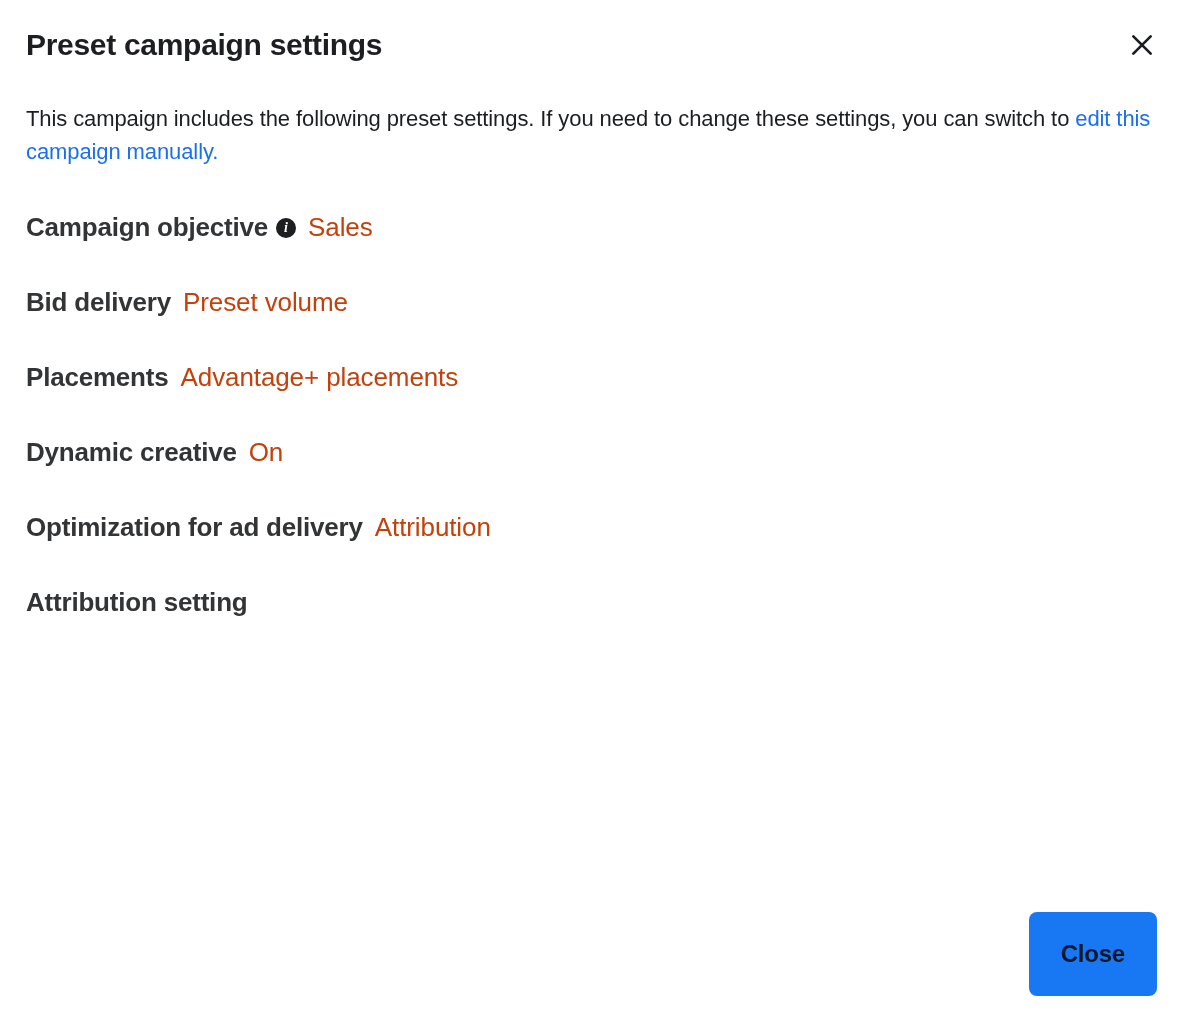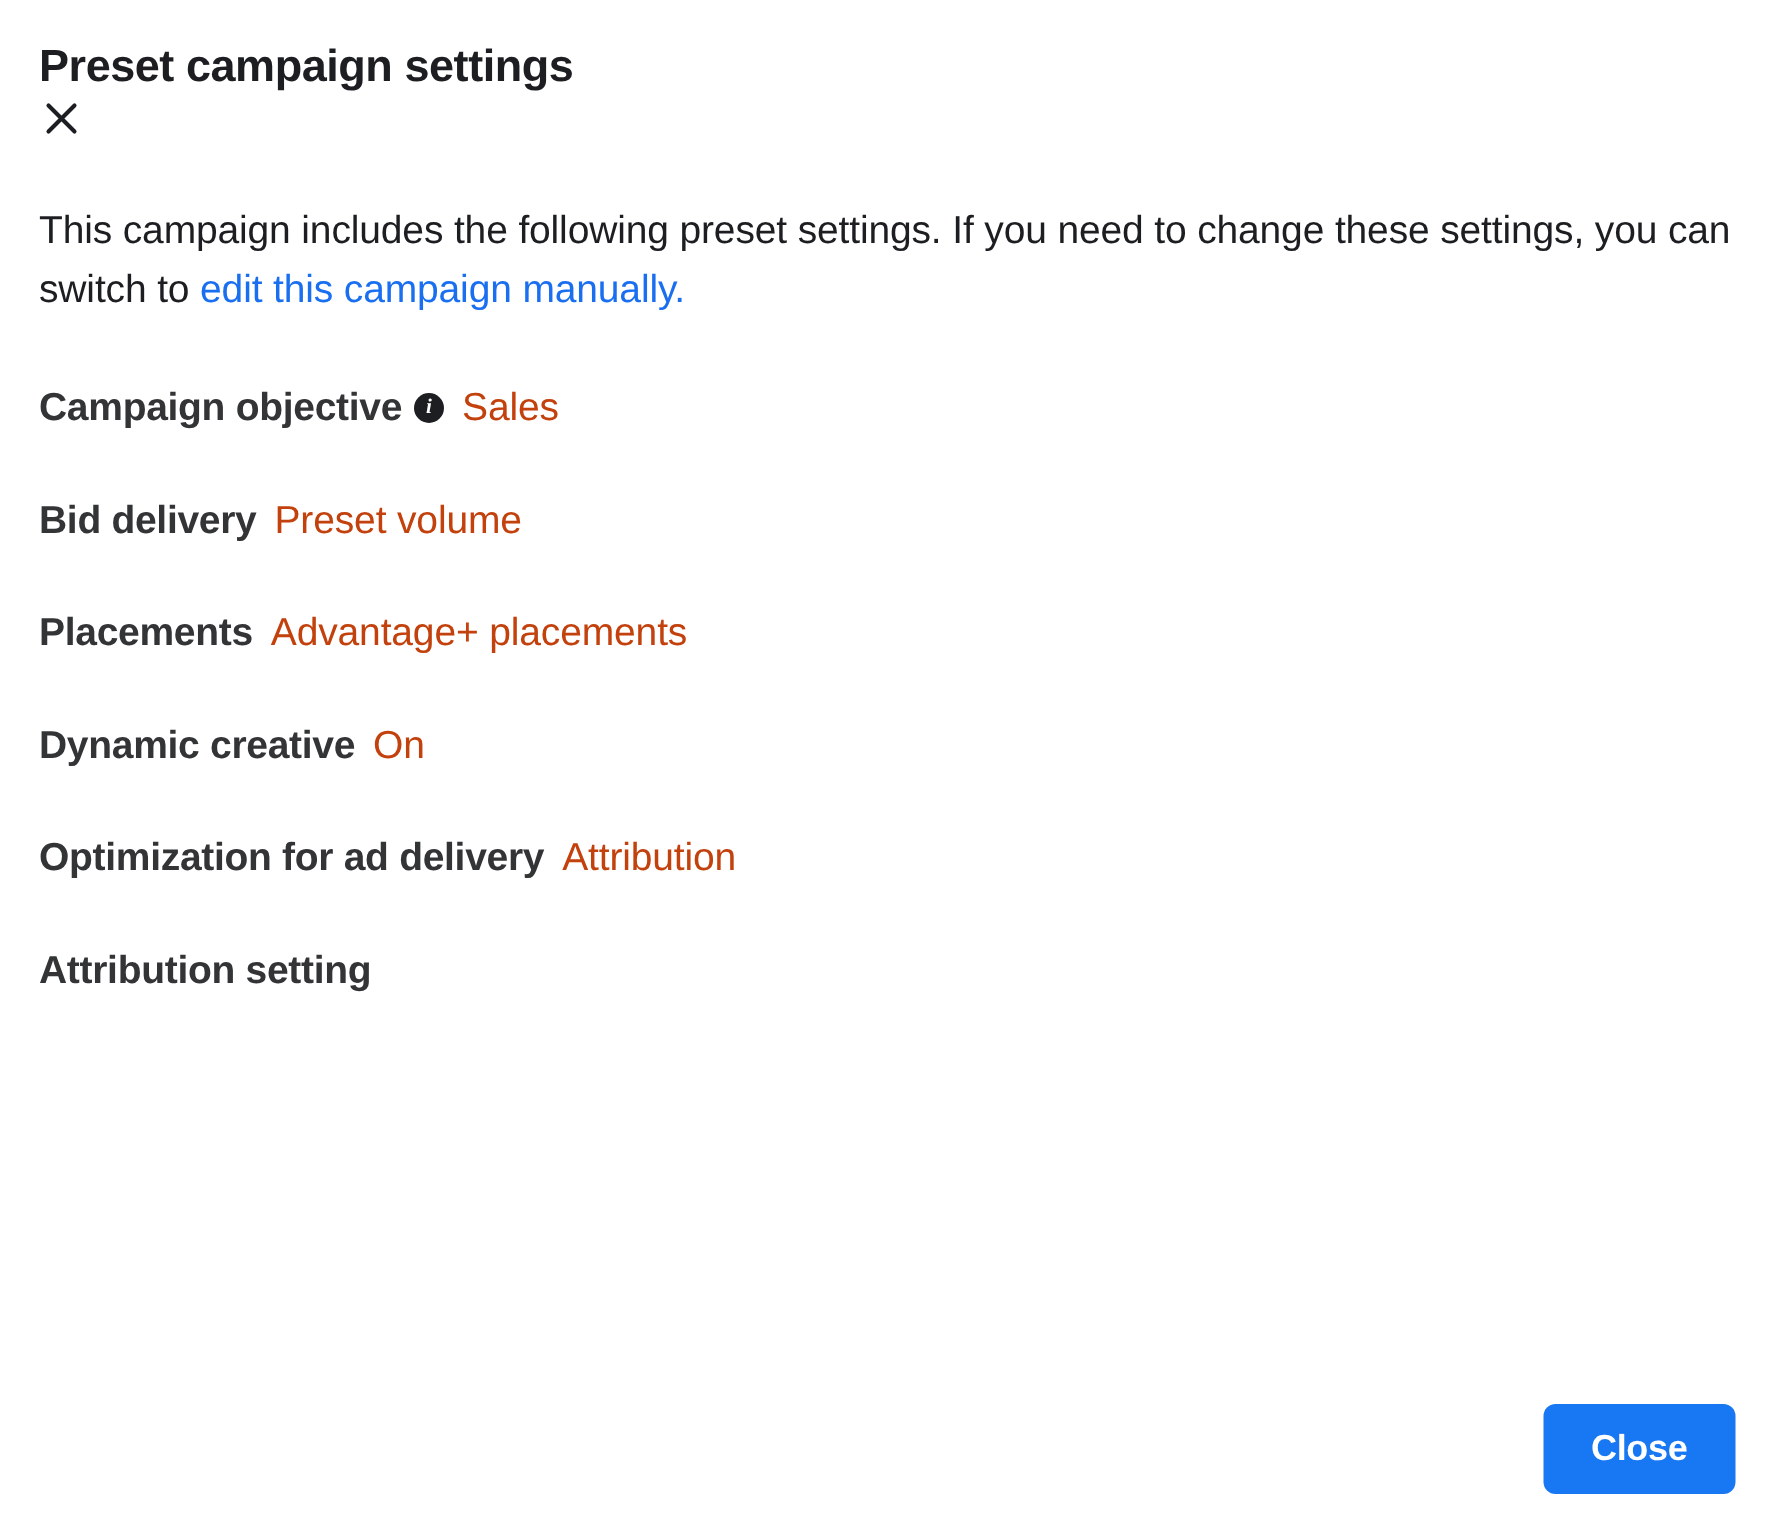--- a/index.html
+++ b/index.html
@@ -14,21 +14,20 @@
       width: 1183px;
       height: 1014px;
       padding: 28px 26px;
       position: relative;
     }
     .header {
       display: flex;
       justify-content: space-between;
       align-items: flex-start;
       margin-bottom: 24px;
-      flex-direction: column;
     }
     .title {
       font-size: 30px;
       font-weight: 700;
       color: #1c1e21;
       letter-spacing: -0.3px;
     }
     .close-icon {
       width: 30px;
       height: 30px;
@@ -36,21 +35,21 @@
       display: flex;
       align-items: center;
       justify-content: center;
       margin-top: 2px;
     }
     .close-icon svg {
       width: 26px;
       height: 26px;
     }
     .description {
-      font-size: 26px;
+      font-size: 22px;
       line-height: 1.5;
       color: #1c1e21;
       margin-bottom: 44px;
       letter-spacing: -0.1px;
       margin-top: 40px;
     }
     .description .link {
       color: #1a6ff0;
       cursor: pointer;
       text-decoration: none;
@@ -97,26 +96,26 @@
       color: #c2410c;
       letter-spacing: -0.1px;
     }
     .footer {
       position: absolute;
       bottom: 18px;
       right: 26px;
     }
     .close-button {
       background: #1877f2;
-      color: #ffffff;
+      color: #0f172a;
       font-size: 24px;
       font-weight: 700;
       border: none;
       border-radius: 8px;
-      padding: 16px 32px;
+      padding: 28px 32px;
       cursor: pointer;
       letter-spacing: -0.2px;
     }
   </style>
 </head>
 <body>
 
 <div class="header">
   <h1 class="title">Preset campaign settings</h1>
   <div class="close-icon">

